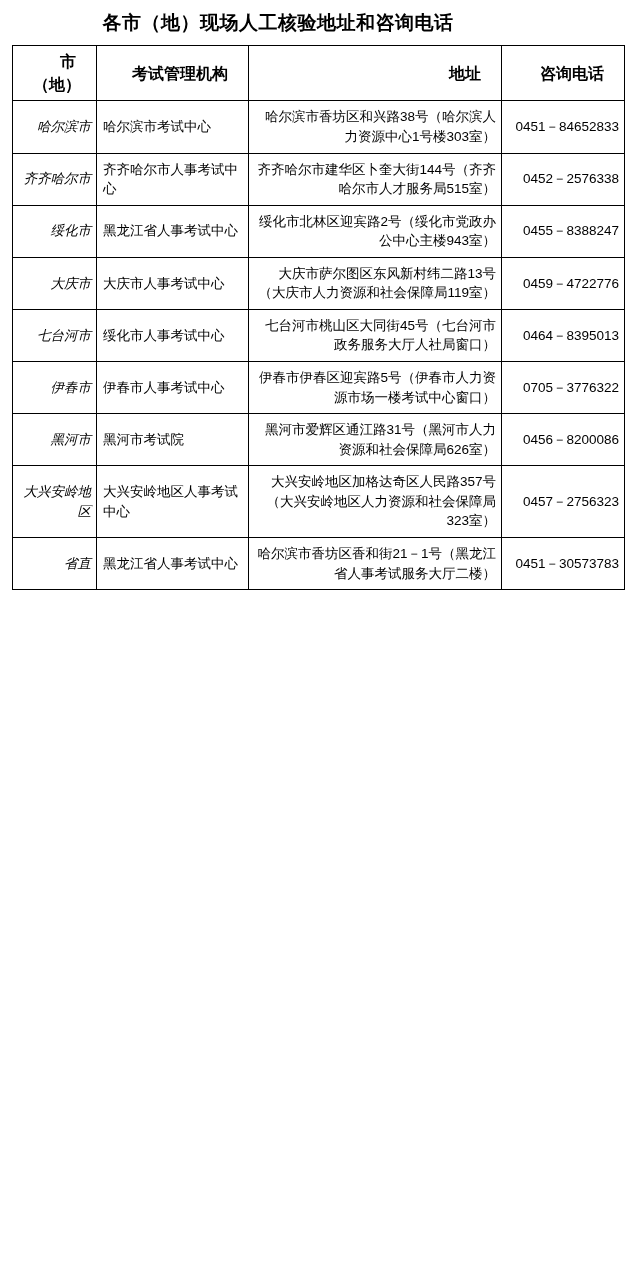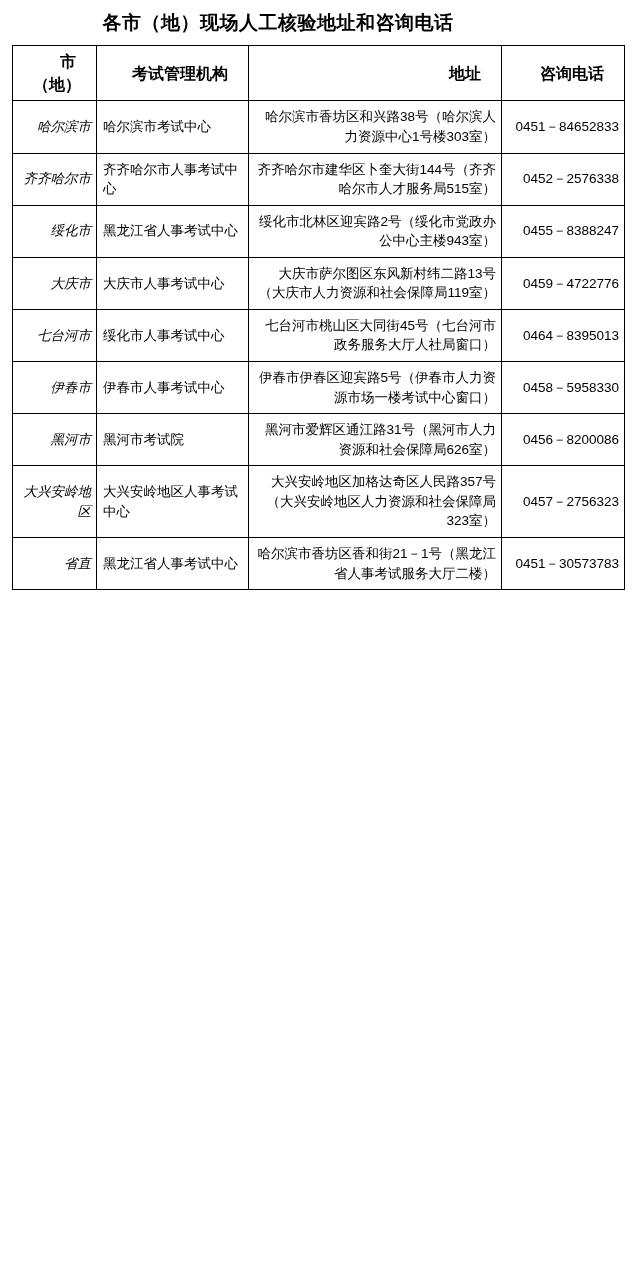--- a/index.html
+++ b/index.html
@@ -120,21 +120,21 @@
       <tr>
         <td class="city">七台河市</td>
         <td class="org">绥化市人事考试中心</td>
         <td class="addr">七台河市桃山区大同街45号（七台河市政务服务大厅人社局窗口）</td>
         <td class="tel">0464－8395013</td>
       </tr>
       <tr>
         <td class="city">伊春市</td>
         <td class="org">伊春市人事考试中心</td>
         <td class="addr">伊春市伊春区迎宾路5号（伊春市人力资源市场一楼考试中心窗口）</td>
-        <td class="tel">0458－5958330</td>
+        <td class="tel">0705－3776322</td>
       </tr>
       <tr>
         <td class="city">黑河市</td>
         <td class="org">黑河市考试院</td>
         <td class="addr">黑河市爱辉区通江路31号（黑河市人力资源和社会保障局626室）</td>
         <td class="tel">0456－8200086</td>
       </tr>
       <tr>
         <td class="city">大兴安岭地区</td>
         <td class="org">大兴安岭地区人事考试中心</td>

